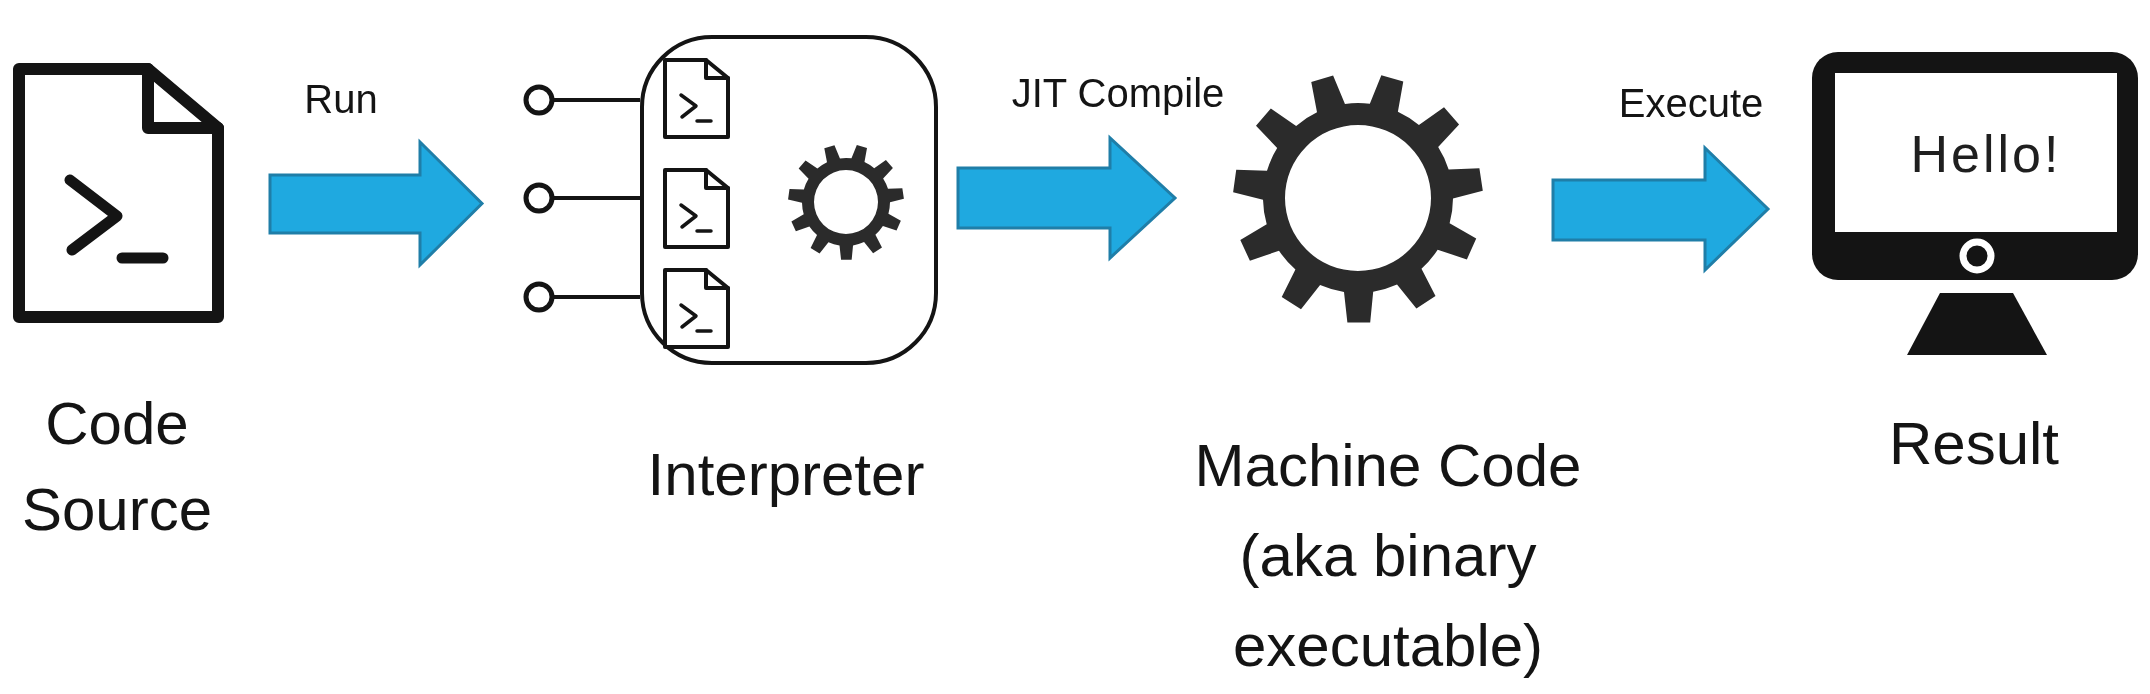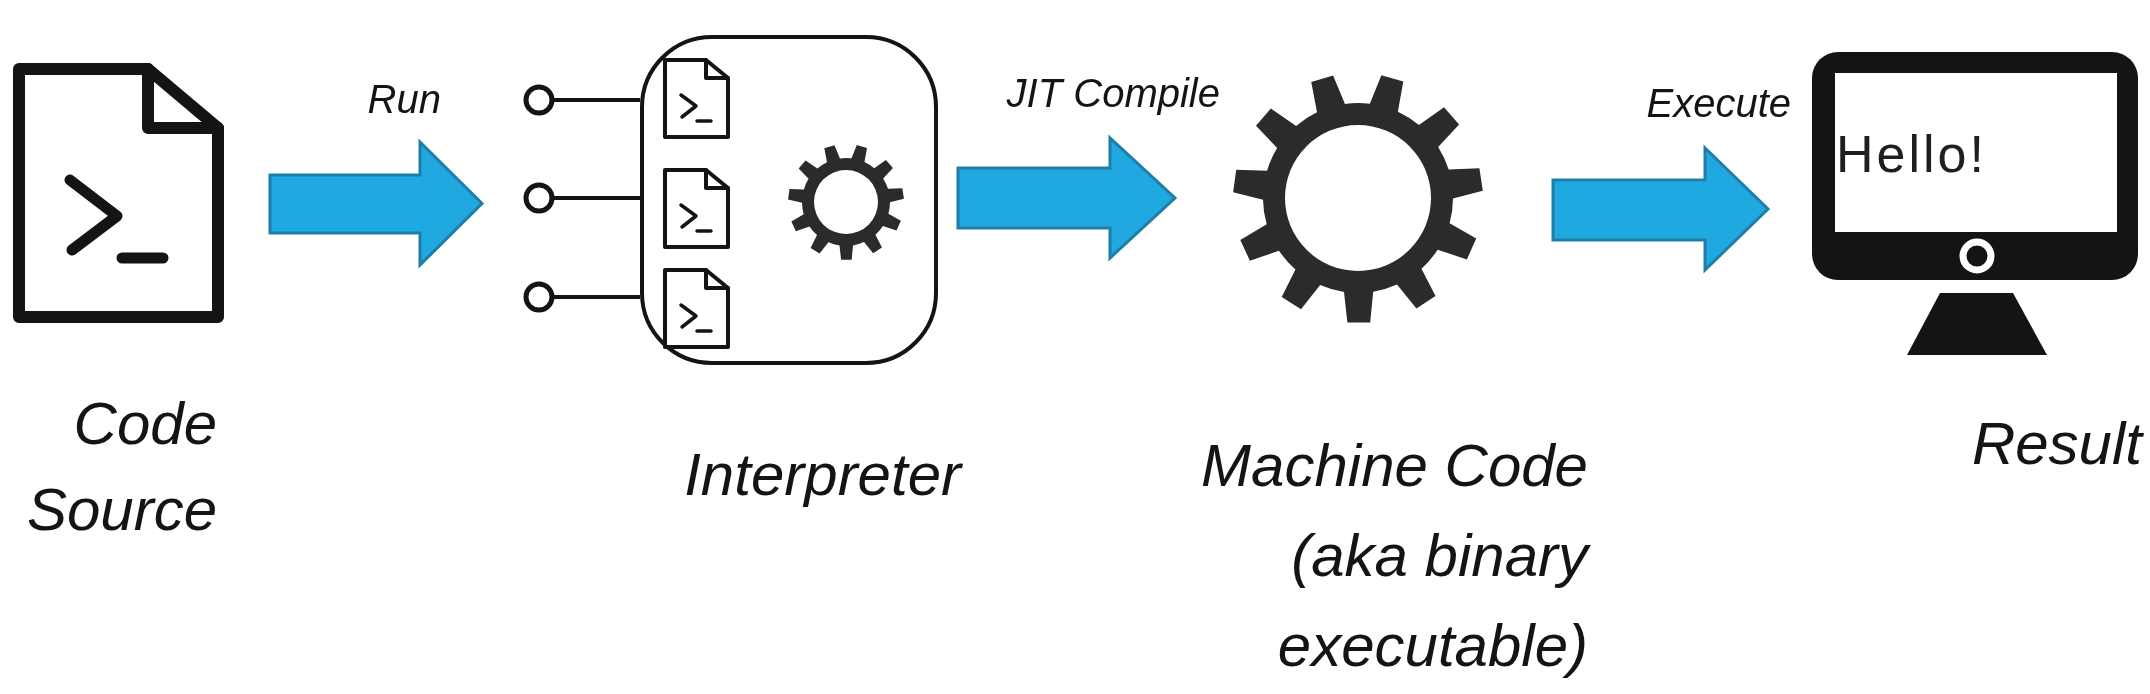--- a/index.html
+++ b/index.html
@@ -2,32 +2,32 @@
 <html style="--arrow-fill: #1FA9E0; --arrow-stroke: #1F7EA8; --ink: #141414; --gear: #2B2B2B;"><head>
 <meta charset="utf-8">
 <style>
   html,body { margin:0; padding:0; background:#ffffff; }
   .stage {
     position:relative; width:2150px; height:694px; background:#ffffff; overflow:hidden;
     font-family:"Liberation Sans", sans-serif; color:var(--ink);
   }
   .abs { position:absolute; }
   .label {
-    position:absolute; text-align:right; color:var(--ink);
-    font-family:"Liberation Sans", sans-serif; white-space:nowrap;font-style:italic;
+    position:absolute; text-align:center; color:var(--ink);
+    font-family:"Liberation Sans", sans-serif; white-space:nowrap;
   }
   .label-big   { font-size:60px; line-height:86px; }
   .label-small { font-size:40px; line-height:44px; }
   .machine-lines { line-height:90px; }
   .interpreter-box {
     position:absolute; left:640px; top:35px; width:298px; height:330px;
     box-sizing:border-box; border:4px solid var(--ink); border-radius:72px; background:#ffffff;
   }
   .hello {
-    position:absolute; left:1836px; top:124px; width:300px; text-align:left;
+    position:absolute; left:1836px; top:124px; width:300px; text-align:center;
     font-size:52px; line-height:60px; letter-spacing:3px; color:#1f1f1f;
   }
   svg { display:block; overflow:visible; }
   .doc-outline { fill:#ffffff; stroke:var(--ink); stroke-linejoin:round; }
   .doc-mark    { fill:none; stroke:var(--ink); stroke-linecap:round; stroke-linejoin:round; }
   .arrow-poly  { fill:var(--arrow-fill); stroke:var(--arrow-stroke); stroke-width:3; }
   .gear-path   { fill:var(--gear); fill-rule:evenodd; }
   .conn        { stroke:var(--ink); fill:#ffffff; }
 </style>
 </head>
@@ -74,21 +74,21 @@
     <path class="doc-outline" stroke-width="4" d="M2 2 H43 L65 20 V79 H2 Z"></path>
     <path class="doc-mark" stroke-width="4" d="M43 2 V20 H65"></path>
     <path class="doc-mark" stroke-width="3.5" d="M18 37 L33 48 L19 59"></path>
     <path class="doc-mark" stroke-width="3.5" d="M34 63 H48"></path>
   </svg>
 
   <svg class="abs" style="left:786px; top:142px;" width="120" height="120" viewBox="0 0 120 120">
     <path class="gear-path" d="M65.49 16.34 L70.83 3.02 L81.01 5.94 L78.48 20.07 A 44 44 0 0 1 88.22 26.24 L99.92 17.92 L106.90 25.88 L97.14 36.40 A 44 44 0 0 1 101.99 46.86 L116.33 46.18 L117.90 56.65 L104.00 60.22 A 44 44 0 0 1 102.43 71.64 L114.86 78.83 L110.52 88.49 L96.89 83.98 A 44 44 0 0 1 89.40 92.74 L95.97 105.50 L87.10 111.28 L78.07 100.12 A 44 44 0 0 1 67.03 103.43 L65.66 117.72 L55.07 117.79 L53.52 103.52 A 44 44 0 0 1 42.44 100.34 L33.55 111.62 L24.61 105.95 L31.02 93.11 A 44 44 0 0 1 23.41 84.44 L9.84 89.13 L5.39 79.53 L17.72 72.18 A 44 44 0 0 1 16.01 60.78 L2.06 57.39 L3.50 46.90 L17.85 47.39 A 44 44 0 0 1 22.57 36.87 L12.67 26.48 L19.55 18.43 L31.36 26.60 A 44 44 0 0 1 41.01 20.31 L38.31 6.21 L48.45 3.16 L53.96 16.42 A 44 44 0 0 1 65.49 16.34 Z M92.00 60.00 A 32 32 0 1 0 28.00 60.00 A 32 32 0 1 0 92.00 60.00 Z"></path>
   </svg>
 
-  <div class="label label-small" style="left:920px; top:71px; width:300px;">JIT Compile</div>
+  <div class="label label-small" style="left:968px; top:71px; width:300px;">JIT Compile</div>
   <svg class="abs" style="left:956px; top:136px;" width="221" height="124" viewBox="0 0 221 124">
     <polygon class="arrow-poly" points="2,32 154,32 154,2 219,62 154,122 154,92 2,92"></polygon>
   </svg>
 
   <svg class="abs" style="left:1231px; top:71px;" width="254" height="254" viewBox="0 0 254 254">
     <path class="gear-path" d="M138.85 32.74 L150.34 4.20 L172.28 10.49 L166.90 40.79 A 95 95 0 0 1 187.93 54.11 L213.03 36.31 L228.08 53.46 L207.18 76.05 A 95 95 0 0 1 217.66 98.62 L248.40 97.22 L251.79 119.78 L222.00 127.48 A 95 95 0 0 1 218.61 152.14 L245.23 167.58 L235.88 188.40 L206.66 178.77 A 95 95 0 0 1 190.48 197.68 L204.52 225.06 L185.40 237.52 L166.03 213.61 A 95 95 0 0 1 142.19 220.78 L139.20 251.40 L116.38 251.55 L113.00 220.96 A 95 95 0 0 1 89.08 214.10 L70.00 238.25 L50.73 226.04 L64.42 198.48 A 95 95 0 0 1 48.01 179.77 L18.91 189.77 L9.30 169.08 L35.71 153.30 A 95 95 0 0 1 32.01 128.69 L2.13 121.37 L5.23 98.77 L35.99 99.77 A 95 95 0 0 1 46.18 77.07 L24.99 54.75 L39.83 37.41 L65.15 54.89 A 95 95 0 0 1 86.01 41.30 L80.25 11.07 L102.10 4.51 L113.96 32.90 A 95 95 0 0 1 138.85 32.74 Z M200.00 127.00 A 73 73 0 1 0 54.00 127.00 A 73 73 0 1 0 200.00 127.00 Z"></path>
   </svg>
 
   <div class="label label-small" style="left:1591px; top:81px; width:200px;">Execute</div>
   <svg class="abs" style="left:1551px; top:146px;" width="219" height="126" viewBox="0 0 219 126">
@@ -109,15 +109,15 @@
   </div>
 
   <div class="label label-big" style="left:611px; top:443px; width:350px; line-height:64px;">Interpreter</div>
 
   <div class="label label-big machine-lines" style="left:1188px; top:421px; width:400px;">
     <div>Machine Code</div>
     <div>(aka binary</div>
     <div>executable)</div>
   </div>
 
-  <div class="label label-big" style="left:1942px; top:412px; width:200px; line-height:64px;">Result</div>
+  <div class="label label-big" style="left:1874px; top:412px; width:200px; line-height:64px;">Result</div>
 
 </div>
 
 </body></html>

